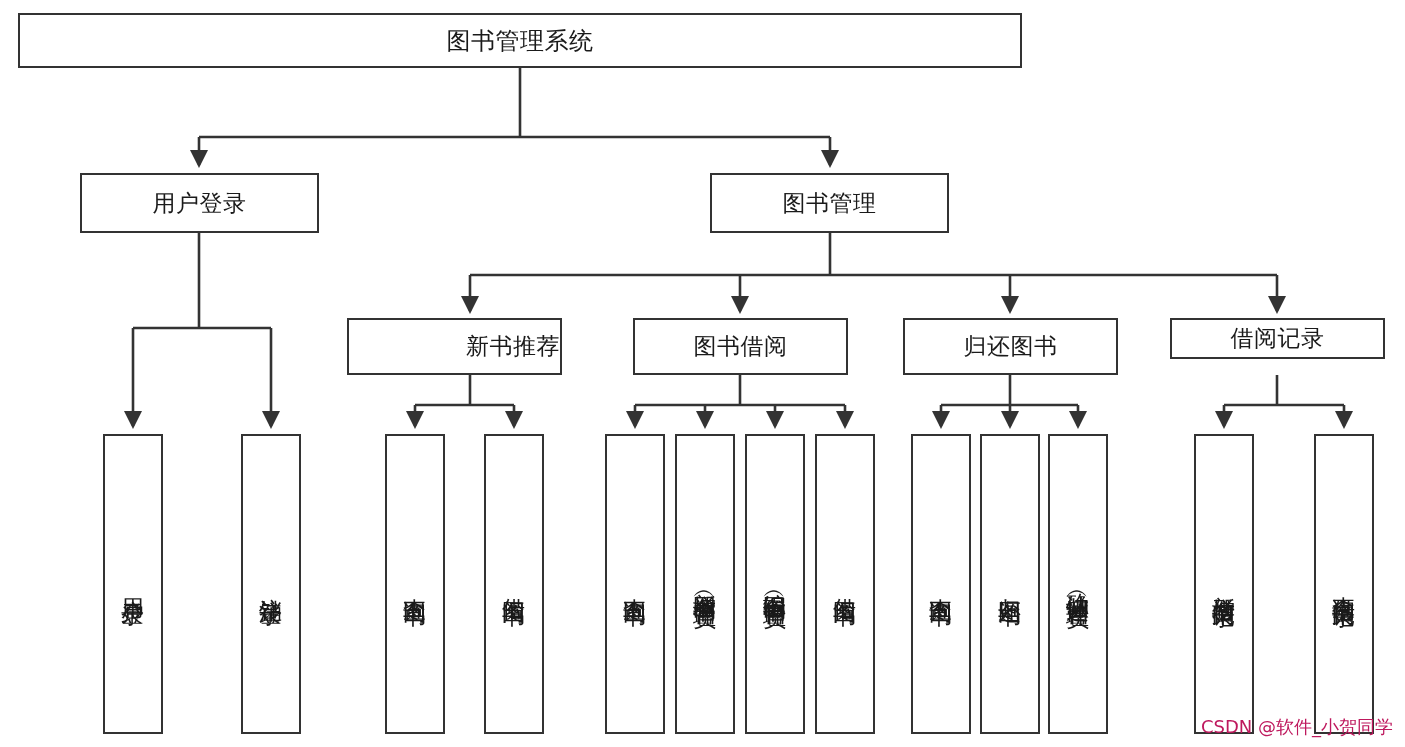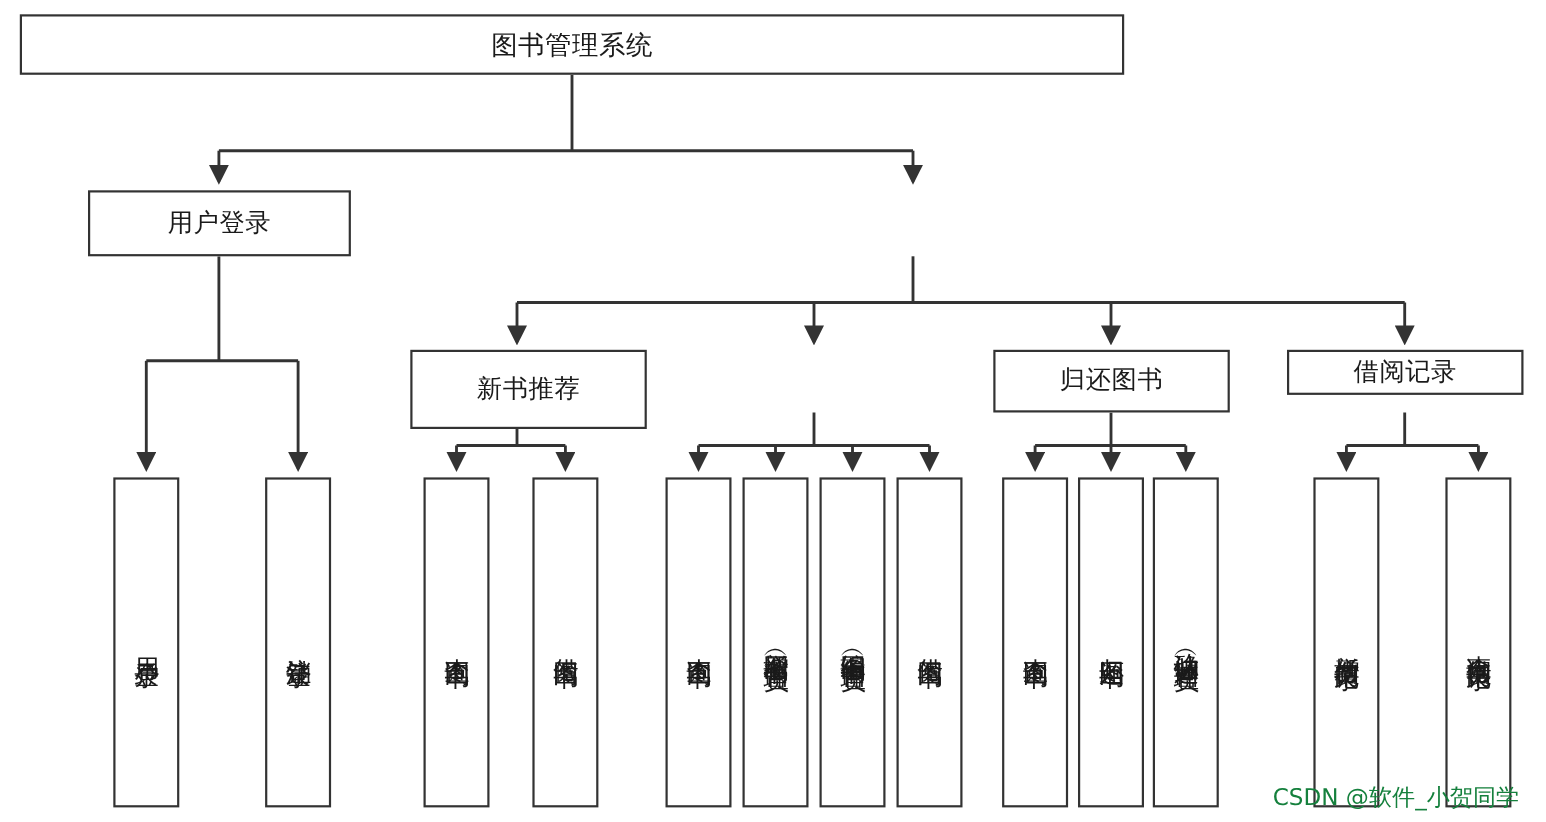--- a/index.html
+++ b/index.html
@@ -61,24 +61,24 @@
   .v-node .node-label {
     writing-mode: vertical-rl;
     text-orientation: upright;
     font-size: 23px;
     line-height: 1.05;
     letter-spacing: 2px;
     white-space: nowrap;
   }
   #watermark {
     position: absolute;
-    right: 24px;
+    right: 12px;
     bottom: 8px;
-    font-size: 21px;
-    color: #15803d;
+    font-size: 18px;
+    color: #be185d;
     z-index: 5;
     white-space: nowrap;
     font-family: "DejaVu Sans", "Liberation Sans", sans-serif;
   }
 </style>
 </head>
 <body>
 
 <div id="canvas">
 
@@ -134,25 +134,31 @@
   </svg>
 
   <div class="node h-node root" style="left:18px; top:13px; width:1004px; height:55px;">
     <span class="node-label">图书管理系统</span>
   </div>
 
   <div class="node h-node" style="left:80px; top:173px; width:239px; height:60px;">
     <span class="node-label">用户登录</span>
   </div>
 
-
-  <div class="node h-node" style="left:373px; top:318px; width:215px; height:72px;">
+  <div class="node h-node" style="left:710px; top:173px; width:239px; height:60px;">
+    <span class="node-label">图书管理</span>
+  </div>
+
+  <div class="node h-node" style="left:347px; top:318px; width:215px; height:57px;justify-content:flex-end;">
     <span class="node-label">新书推荐</span>
   </div>
 
+  <div class="node h-node" style="left:633px; top:318px; width:215px; height:57px;">
+    <span class="node-label">图书借阅</span>
+  </div>
 
   <div class="node h-node" style="left:903px; top:318px; width:215px; height:57px;">
     <span class="node-label">归还图书</span>
   </div>
 
   <div class="node h-node" style="left:1170px; top:318px; width:215px; height:41px;">
     <span class="node-label">借阅记录</span>
   </div>
 
   <div class="node v-node" style="left:103px; top:434px; width:60px; height:300px;">

